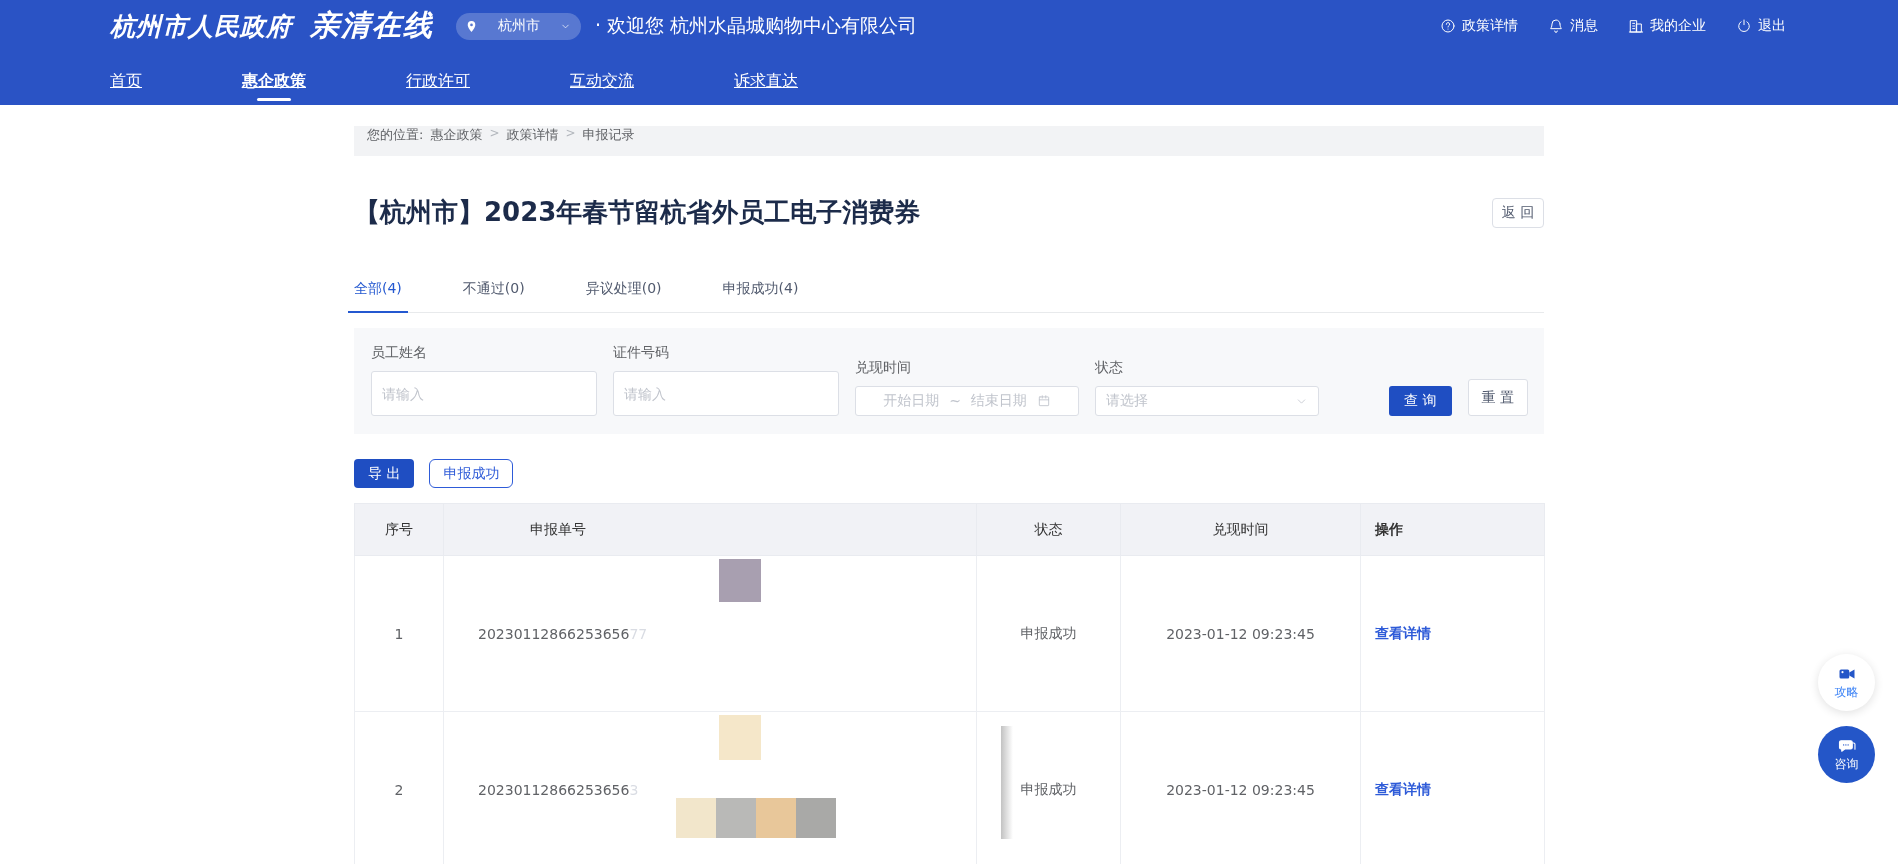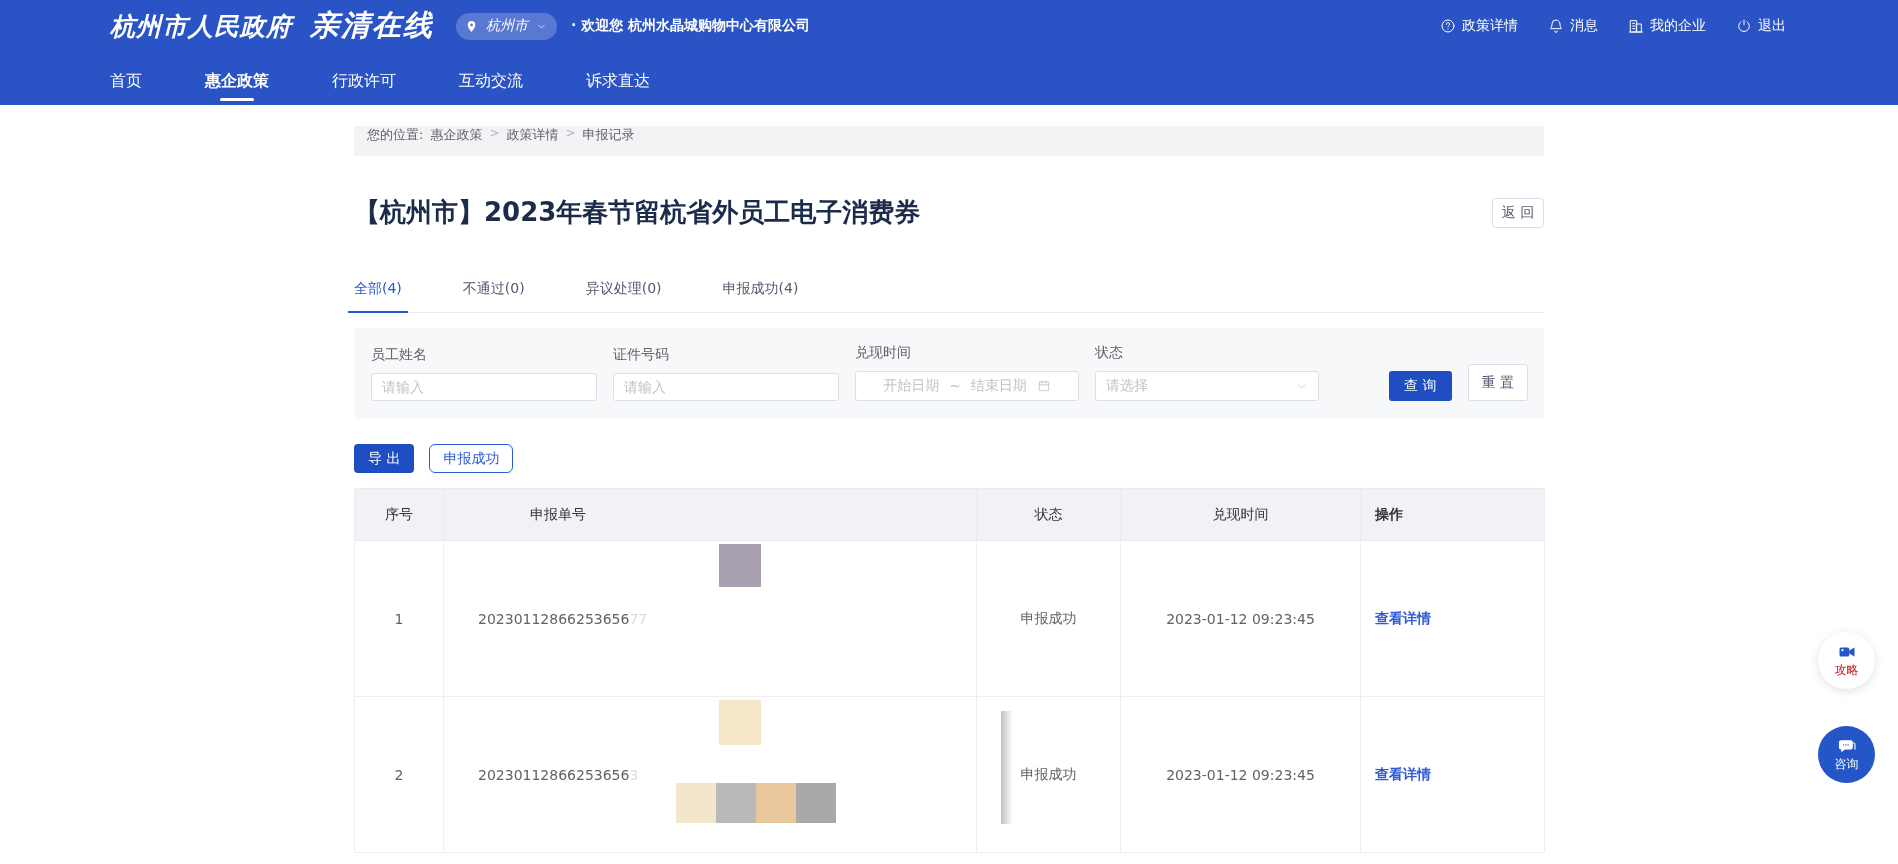--- a/index.html
+++ b/index.html
@@ -6,26 +6,26 @@
   html,body { width:1898px; height:864px; overflow:hidden; background:#fff;
     font-family:"DejaVu Sans","Liberation Sans",sans-serif; }
 
   
   .hdr { background:#2a53c5; color:#fff; height:105px; }
   .hdr-top { height:52px; display:flex; align-items:center; padding:0 112px 0 110px; }
   .logo { display:flex; align-items:baseline; gap:18px; font-style:italic; font-weight:bold; white-space:nowrap; }
   .logo-gov { font-size:25px; letter-spacing:1px; }
   .logo-brand { font-size:29px; letter-spacing:2px; }
   .loc-chip { margin-left:22px; background:rgba(255,255,255,0.22); border-radius:14px;
-    height:27px; display:flex; align-items:center; gap:8px; padding:0 10px 0 9px;
-    font-size:14px; cursor:pointer;font-style:italic; }
-  .welcome { margin-left:14px; font-size:14px;font-weight:bold; }
+    height:27px; display:flex; align-items:center; gap:20px; padding:0 10px 0 9px;
+    font-size:14px; cursor:pointer; }
+  .welcome { margin-left:14px; font-size:19px; }
   .hdr-menu { margin-left:auto; display:flex; align-items:center; gap:30px; font-size:14px; }
   .hdr-menu-item { display:flex; align-items:center; gap:6px; cursor:pointer; }
-  .hdr-nav { height:58px; display:flex; align-items:center; gap:63px; padding:0 110px; }
+  .hdr-nav { height:58px; display:flex; align-items:center; gap:100px; padding:0 110px;text-decoration:underline; }
   .nav-item { font-size:16px; position:relative; height:100%; display:flex; align-items:center; cursor:pointer; }
   .nav-item.active { font-weight:bold; }
   .nav-item.active::after { content:""; position:absolute; left:50%; transform:translateX(-50%);
     bottom:9px; width:34px; height:3px; background:#fff; border-radius:2px; }
   .icon-stroke { stroke:currentColor; fill:none; stroke-width:1.5; stroke-linecap:round; stroke-linejoin:round; }
 
   
   .container { width:1190px; margin-left:354px; }
   .breadcrumb { margin-top:21px; height:30px; background:#f2f3f5; display:flex; 
     padding:0 13px; font-size:13px; color:#606266; gap:7px; }
@@ -40,21 +40,21 @@
   .tabs { margin-top:50px; display:flex; gap:61px; border-bottom:1px solid #e8eaec; }
   .tab { font-size:14px; color:#515a6e; padding-bottom:14px; position:relative; cursor:pointer; }
   .tab.active { color:#2458d0; }
   .tab.active::after { content:""; position:absolute; left:-6px; right:-6px; bottom:-1px; height:2px; background:#2458d0; }
 
   
   .filter-panel { margin-top:15px; background:#f7f8fa; padding:16px 16px 18px 17px;
     display:flex; align-items:flex-end; }
   .field { margin-right:16px; }
   .field-label { font-size:14px; color:#606266; margin-bottom:9px; }
-  .txt-input { width:226px; height:28px; border:1px solid #dcdfe6; border-radius:3px; background:#fff;
+  .txt-input { width:226px; height:45px; border:1px solid #dcdfe6; border-radius:3px; background:#fff;
     padding:0 10px; font-size:14px; color:#606266; font-family:inherit; }
   .txt-input::placeholder { color:#c0c4cc; }
   .daterange { width:224px; height:30px; border:1px solid #dcdfe6; border-radius:3px; background:#fff;
     display:flex; align-items:center; justify-content:center; gap:10px; font-size:14px; color:#c0c4cc; cursor:text; }
   .select { width:224px; height:30px; border:1px solid #dcdfe6; border-radius:3px; background:#fff;
     display:flex; align-items:center; font-size:14px; color:#c0c4cc; padding:0 10px; cursor:pointer; }
   .select .chev { margin-left:auto; color:#c0c4cc; }
   .filter-btns { margin-left:auto; display:flex; gap:16px; align-items:flex-end; padding-bottom:0; }
   .btn-primary { height:30px; padding:0 15px; background:#1f4ec2; color:#fff; border:none; border-radius:3px;
     font-size:14px; cursor:pointer; font-family:inherit; }
@@ -89,21 +89,21 @@
   .r2-s2 { left:272px; top:86px; width:40px; height:40px; background:#b9b9b7; }
   .r2-s3 { left:312px; top:86px; width:40px; height:40px; background:#e8c79a; }
   .r2-s4 { left:352px; top:86px; width:40px; height:40px; background:#a9a9a7; }
   .r2-smudge { left:24px; top:14px; width:12px; height:113px;
     background:linear-gradient(to right, rgba(120,120,120,0.45), rgba(120,120,120,0)); }
 
   
   .float-btn { position:fixed; right:23px; width:57px; height:57px; border-radius:50%;
     display:flex; flex-direction:column; align-items:center; justify-content:center; gap:1px;
     cursor:pointer; font-size:12px; }
-  .fb-guide { top:632px; background:#fff; color:#b91c1c; box-shadow:0 2px 10px rgba(0,0,0,0.12); }
+  .fb-guide { top:654px; background:#fff; color:#3b82f6; box-shadow:0 2px 10px rgba(0,0,0,0.12); }
   .fb-consult { top:726px; background:#2456c8; color:#fff; }
 </style>
 </head>
 <body>
 
 <header class="hdr">
   <div class="hdr-top">
     <div class="logo">
       <span class="logo-gov">杭州市人民政府</span>
       <span class="logo-brand">亲清在线</span>

